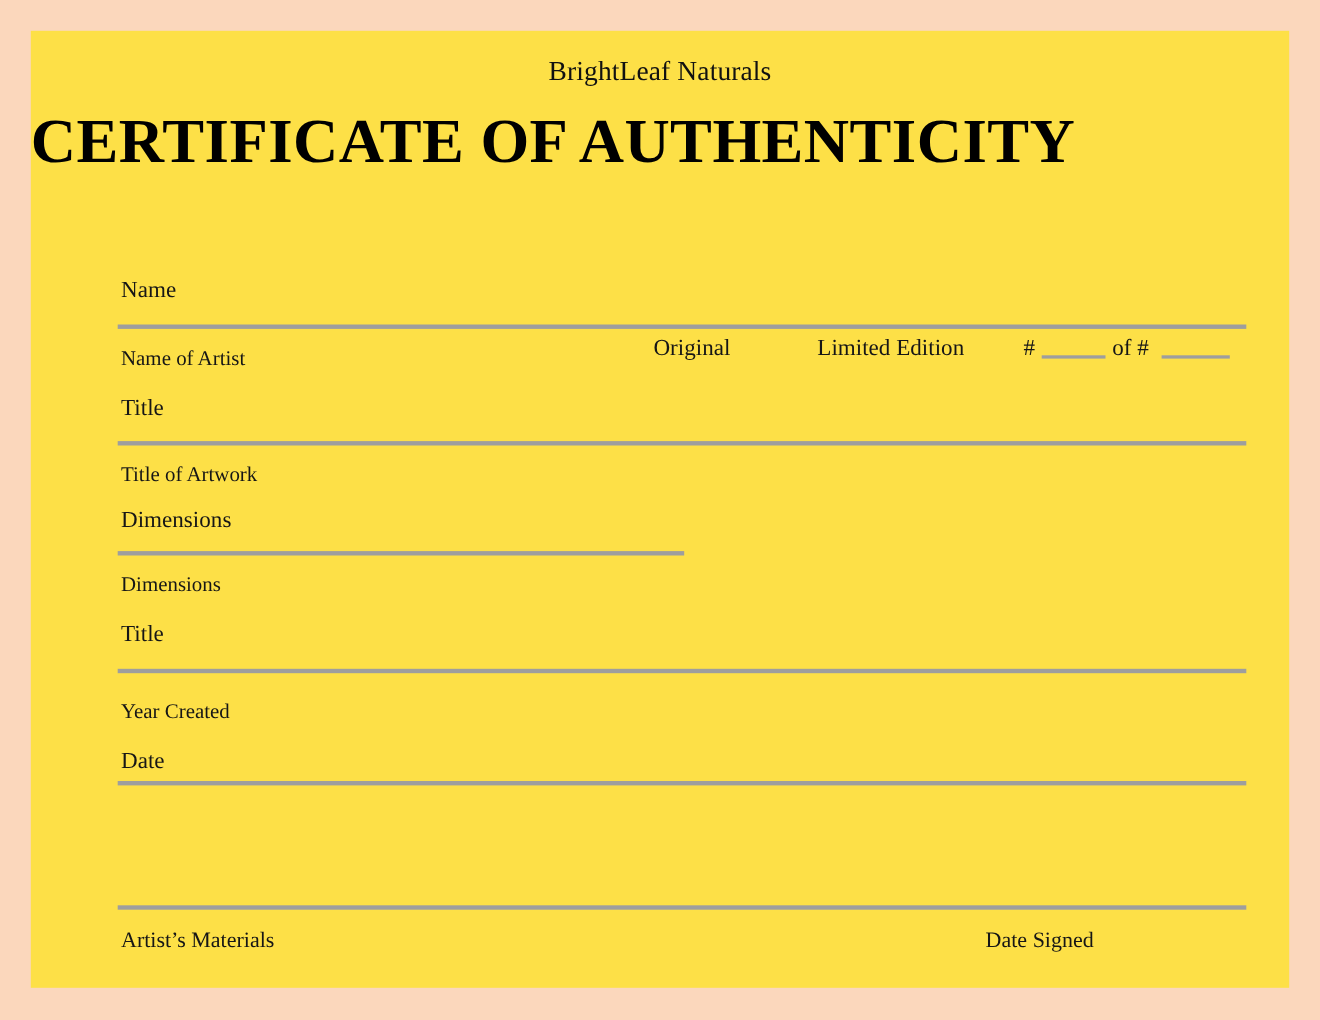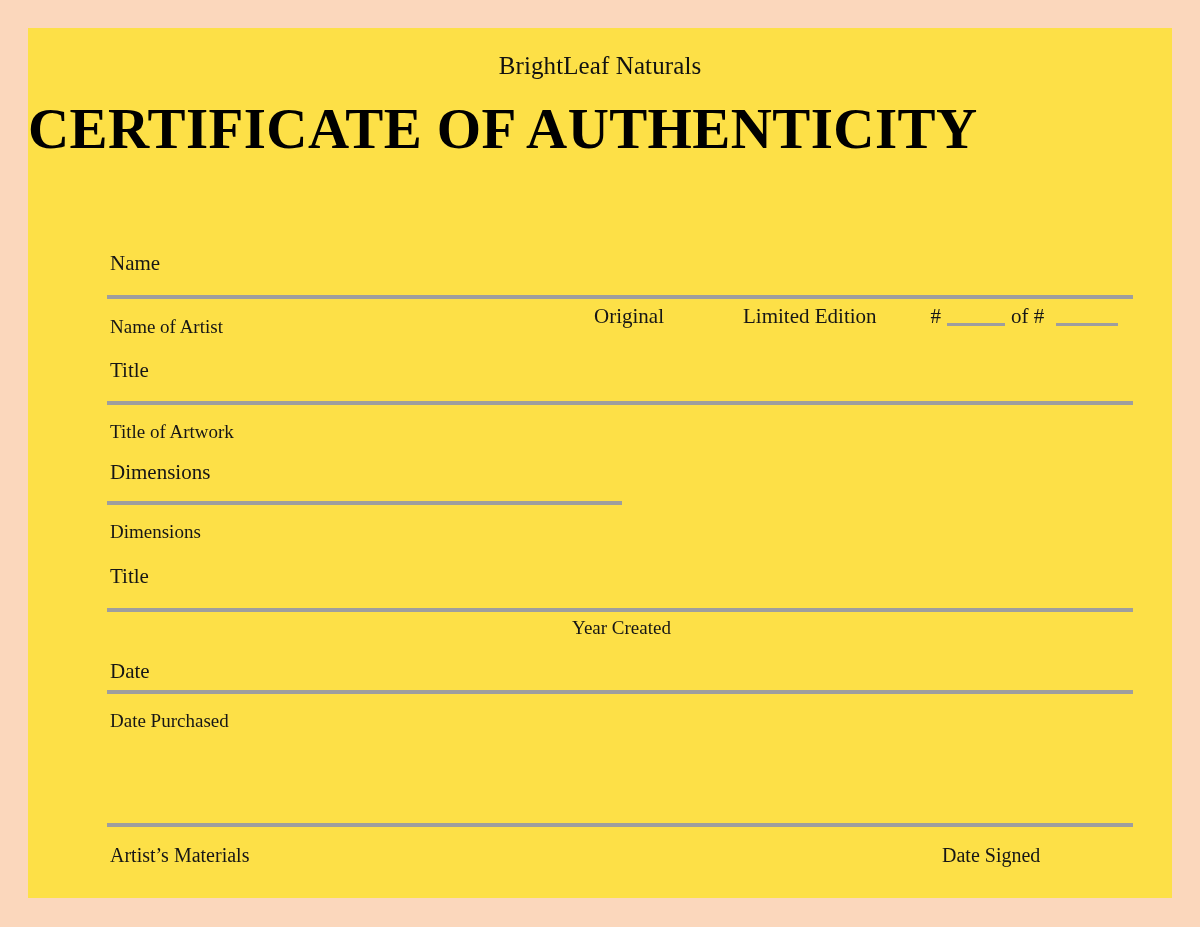--- a/index.html
+++ b/index.html
@@ -90,21 +90,21 @@
   .row-title .field-label { padding-top: 24px; padding-bottom: 20px; }
   .row-title .field-caption { padding-top: 17px; }
 
   .row-medium .field-label { padding-top: 21px; padding-bottom: 21px; }
   .row-medium .field-caption { padding-top: 17px; }
 
   .row-dimensions .field-label { padding-top: 21px; padding-bottom: 18px; }
   .row-dimensions .field-caption { padding-top: 17px; }
 
   .row-year .field-label { padding-top: 25px; padding-bottom: 21px; }
-  .row-year .field-caption { padding-top: 6px; text-align: center; }
+  .row-year .field-caption { padding-top: 26px; }
 
   .row-date .field-label { padding-top: 24px; padding-bottom: 8px; }
   .row-date .field-caption { padding-top: 17px; }
 
   
   .edition-block {
     position: absolute;
     left: 566px;
     top: 276px;
     display: flex;
@@ -167,21 +167,21 @@
   }
 
   .sig-caption {
     position: absolute;
     font-size: 20px;
     color: #161616;
     line-height: 1;
   }
 
   .sig-caption.artist { left: 3px; }
-  .sig-caption.date-signed { left: 835px; }
+  .sig-caption.date-signed { left: 789px; }
 </style>
 </head>
 <body>
 
 <div class="certificate-frame">
 
   <div class="brand">BrightLeaf Naturals</div>
   <div class="main-title">CERTIFICATE OF AUTHENTICITY</div>
 
   <div class="form-area">
@@ -207,21 +207,20 @@
 
     <div class="field-row row-year">
       <div class="field-label">Title</div>
       <div class="rule"></div>
       <div class="field-caption">Year Created</div>
     </div>
 
     <div class="field-row row-date">
       <div class="field-label">Date</div>
       <div class="rule"></div>
-      <div class="field-caption">Date Purchased</div>
     </div>
 
   </div>
 
   <div class="edition-block">
     <span class="edition-option original">Original</span>
     <span class="edition-option limited">Limited Edition</span>
     <span class="edition-number">
       <span class="hash-symbol">#</span>
       <span class="blank-line"></span>

